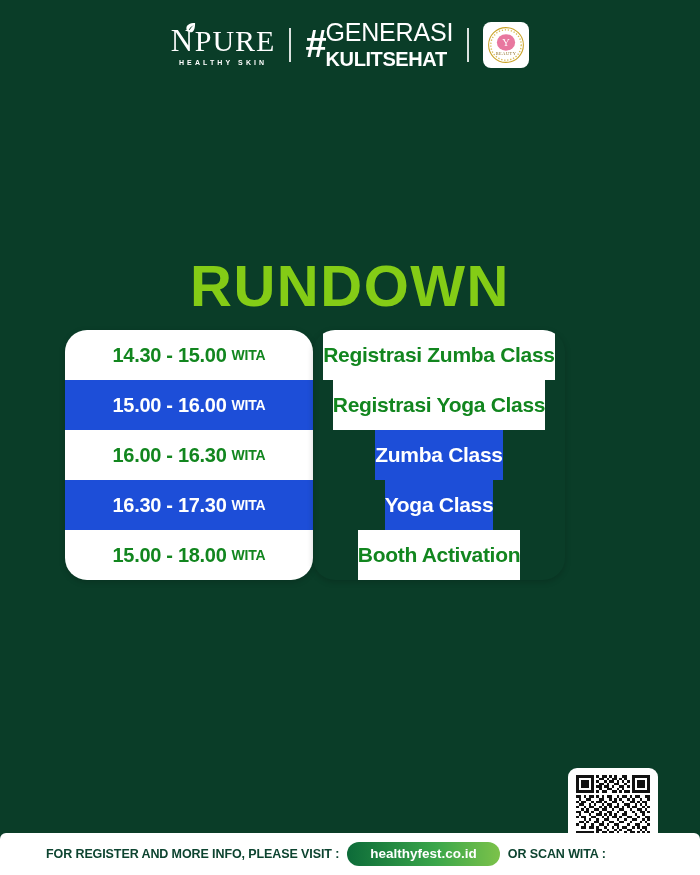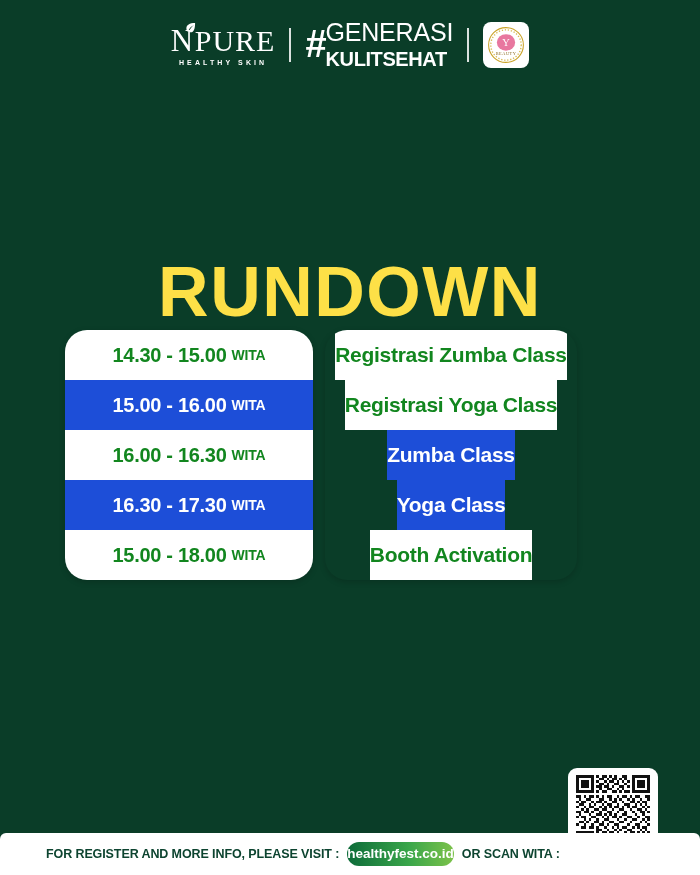--- a/index.html
+++ b/index.html
@@ -127,36 +127,35 @@
     justify-content: center;
   }
 
   
   #rundown-title {
     position: absolute;
     top: 252px;
     left: 0;
     width: 700px;
     text-align: center;
-    color: #fde047;
-    font-size: 70px;
+    color: #84cc16;
+    font-size: 58px;
     font-weight: 700;
     letter-spacing: 1.5px;
     font-family: "Liberation Sans", sans-serif;
   }
 
   
   #schedule {
     position: absolute;
     top: 330px;
     left: 65px;
     width: 572px;
     height: 250px;
     display: flex;
-    gap: 12px;
   }
   .sched-col {
     border-radius: 22px;
     overflow: hidden;
     display: flex;
     flex-direction: column;
     box-shadow: 0 2px 6px rgba(0,0,0,.18);
   }
   #col-time  { width: 248px; }
   #col-event { width: 252px; align-items: center; }
@@ -232,21 +231,21 @@
     font-weight: 700;
     letter-spacing: -0.1px;
     white-space: nowrap;
   }
   #url-pill {
     background: linear-gradient(90deg, #0d6b39 0%, #3aa64a 58%, #7cc24a 100%);
     color: #ffffff;
     font-size: 13.5px;
     font-weight: 700;
     border-radius: 20px;
-    padding: 5px 0 6px;
+    padding: 5px 23px 6px;
     line-height: 1;
     white-space: nowrap;
   }
 </style>
 </head>
 <body>
 
 <div id="poster">
 
   <div id="logo-bar">

